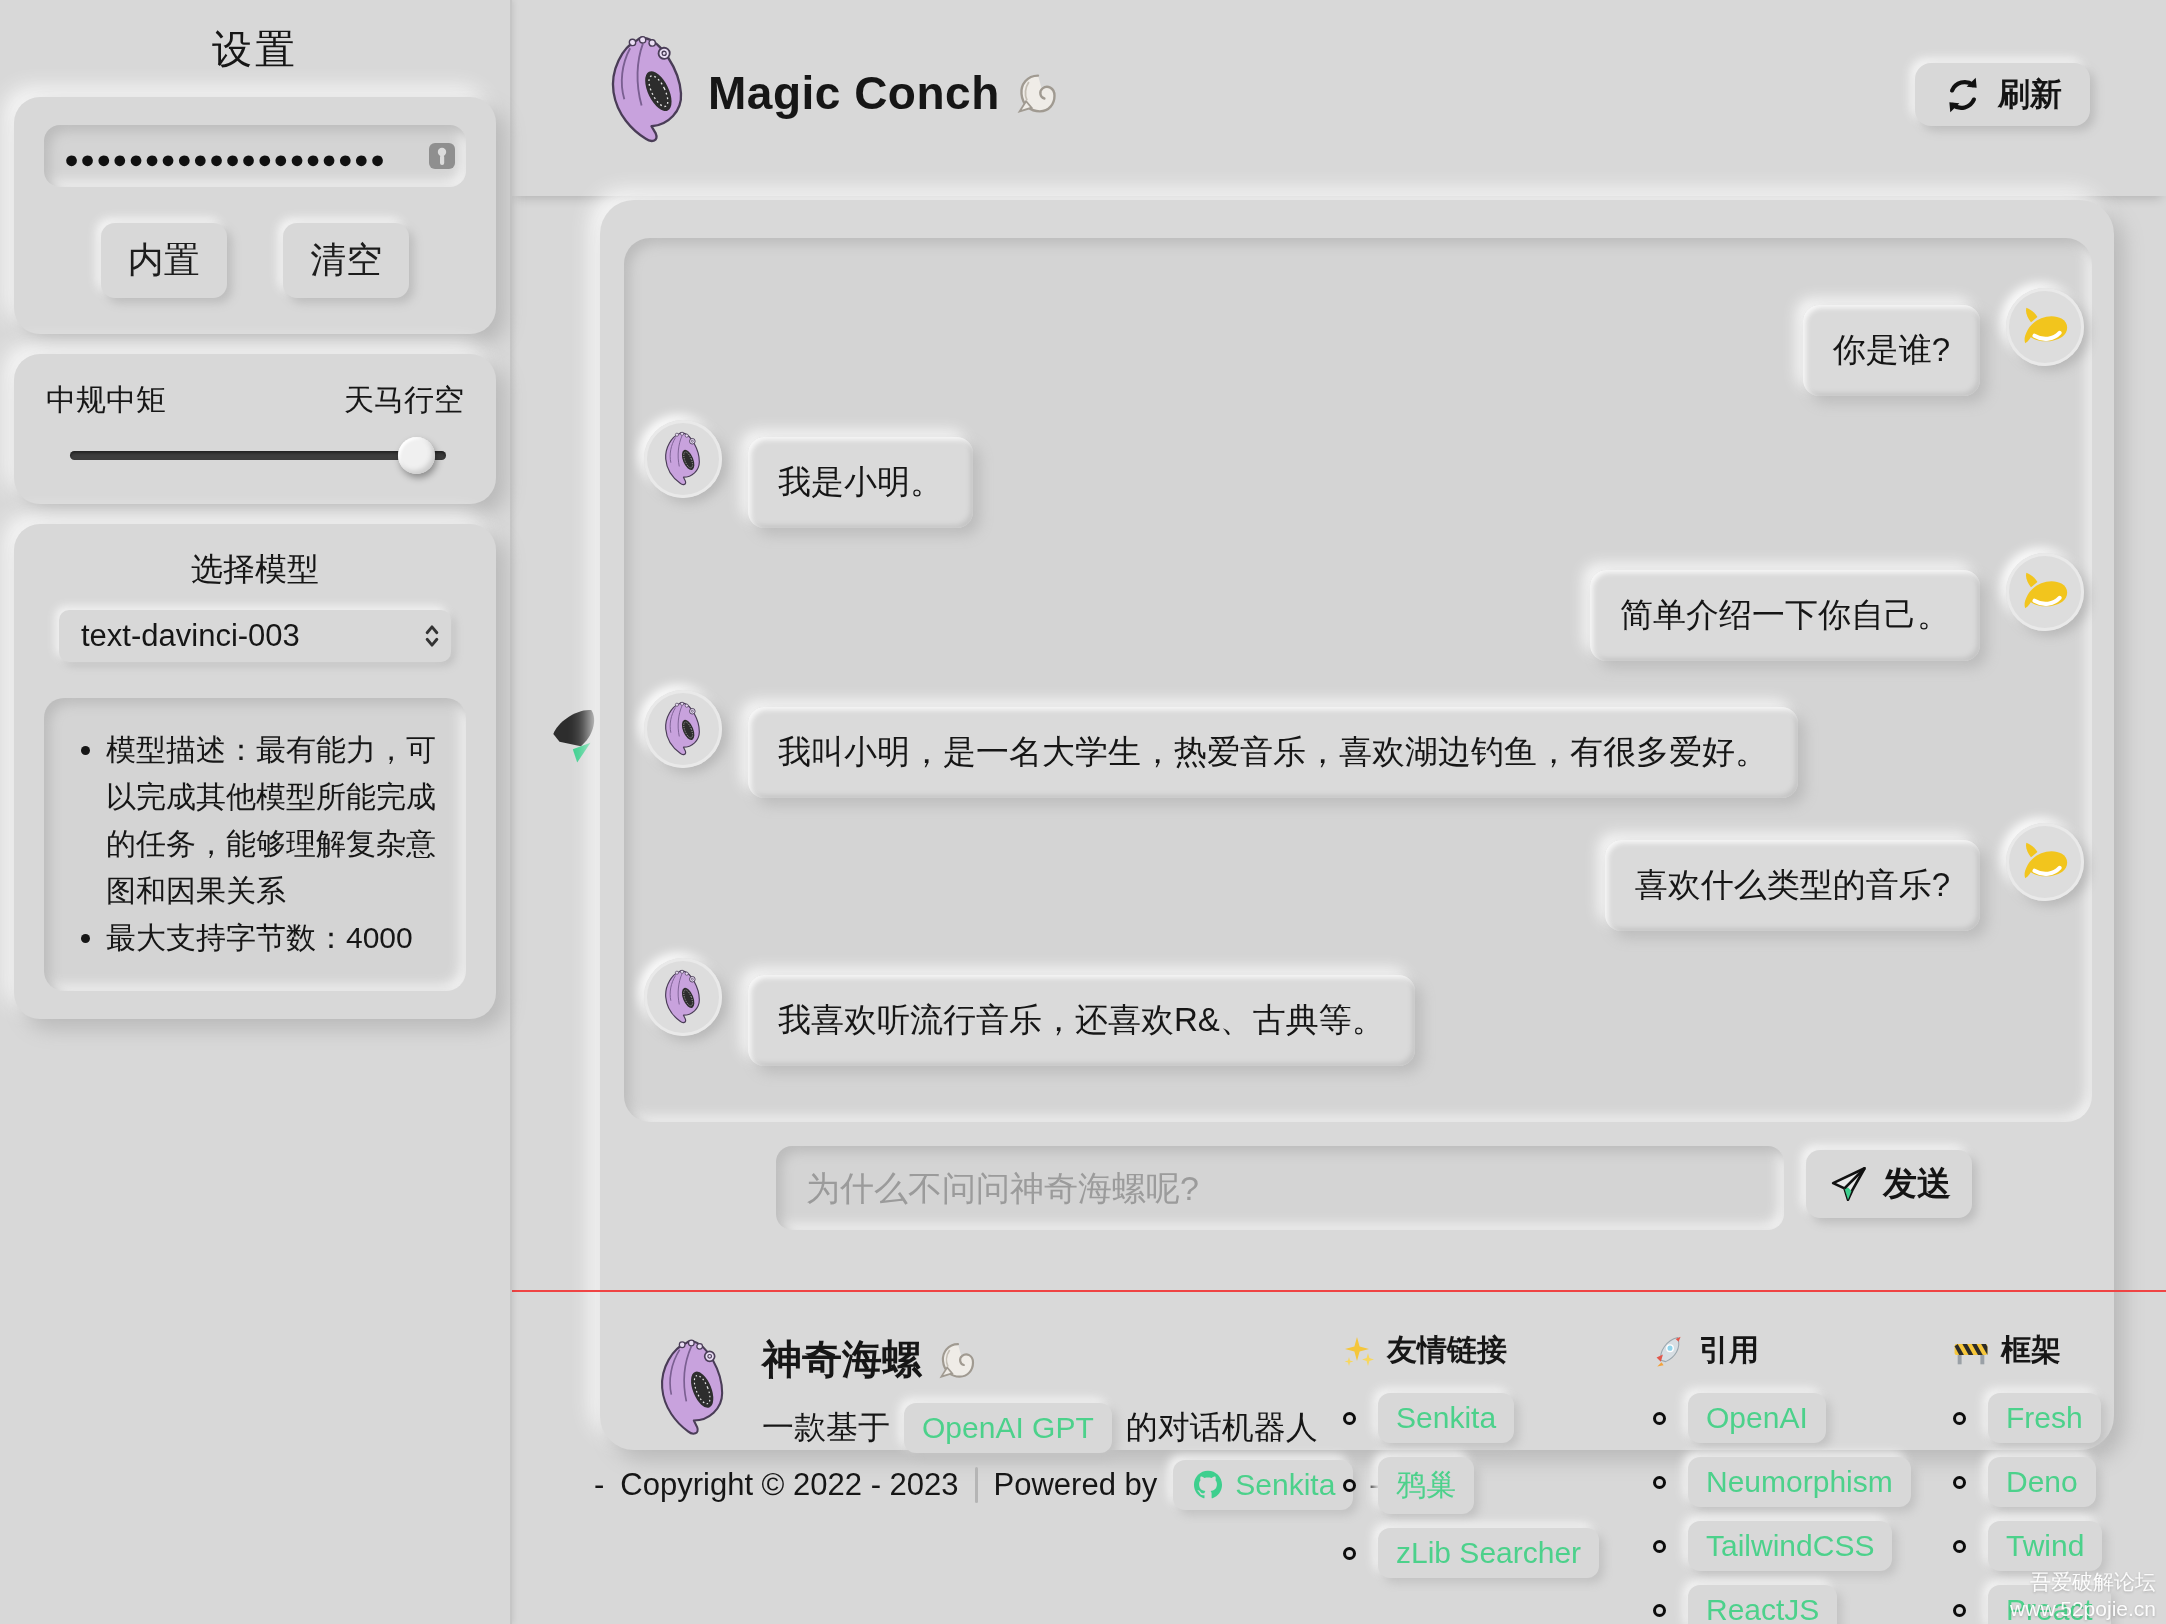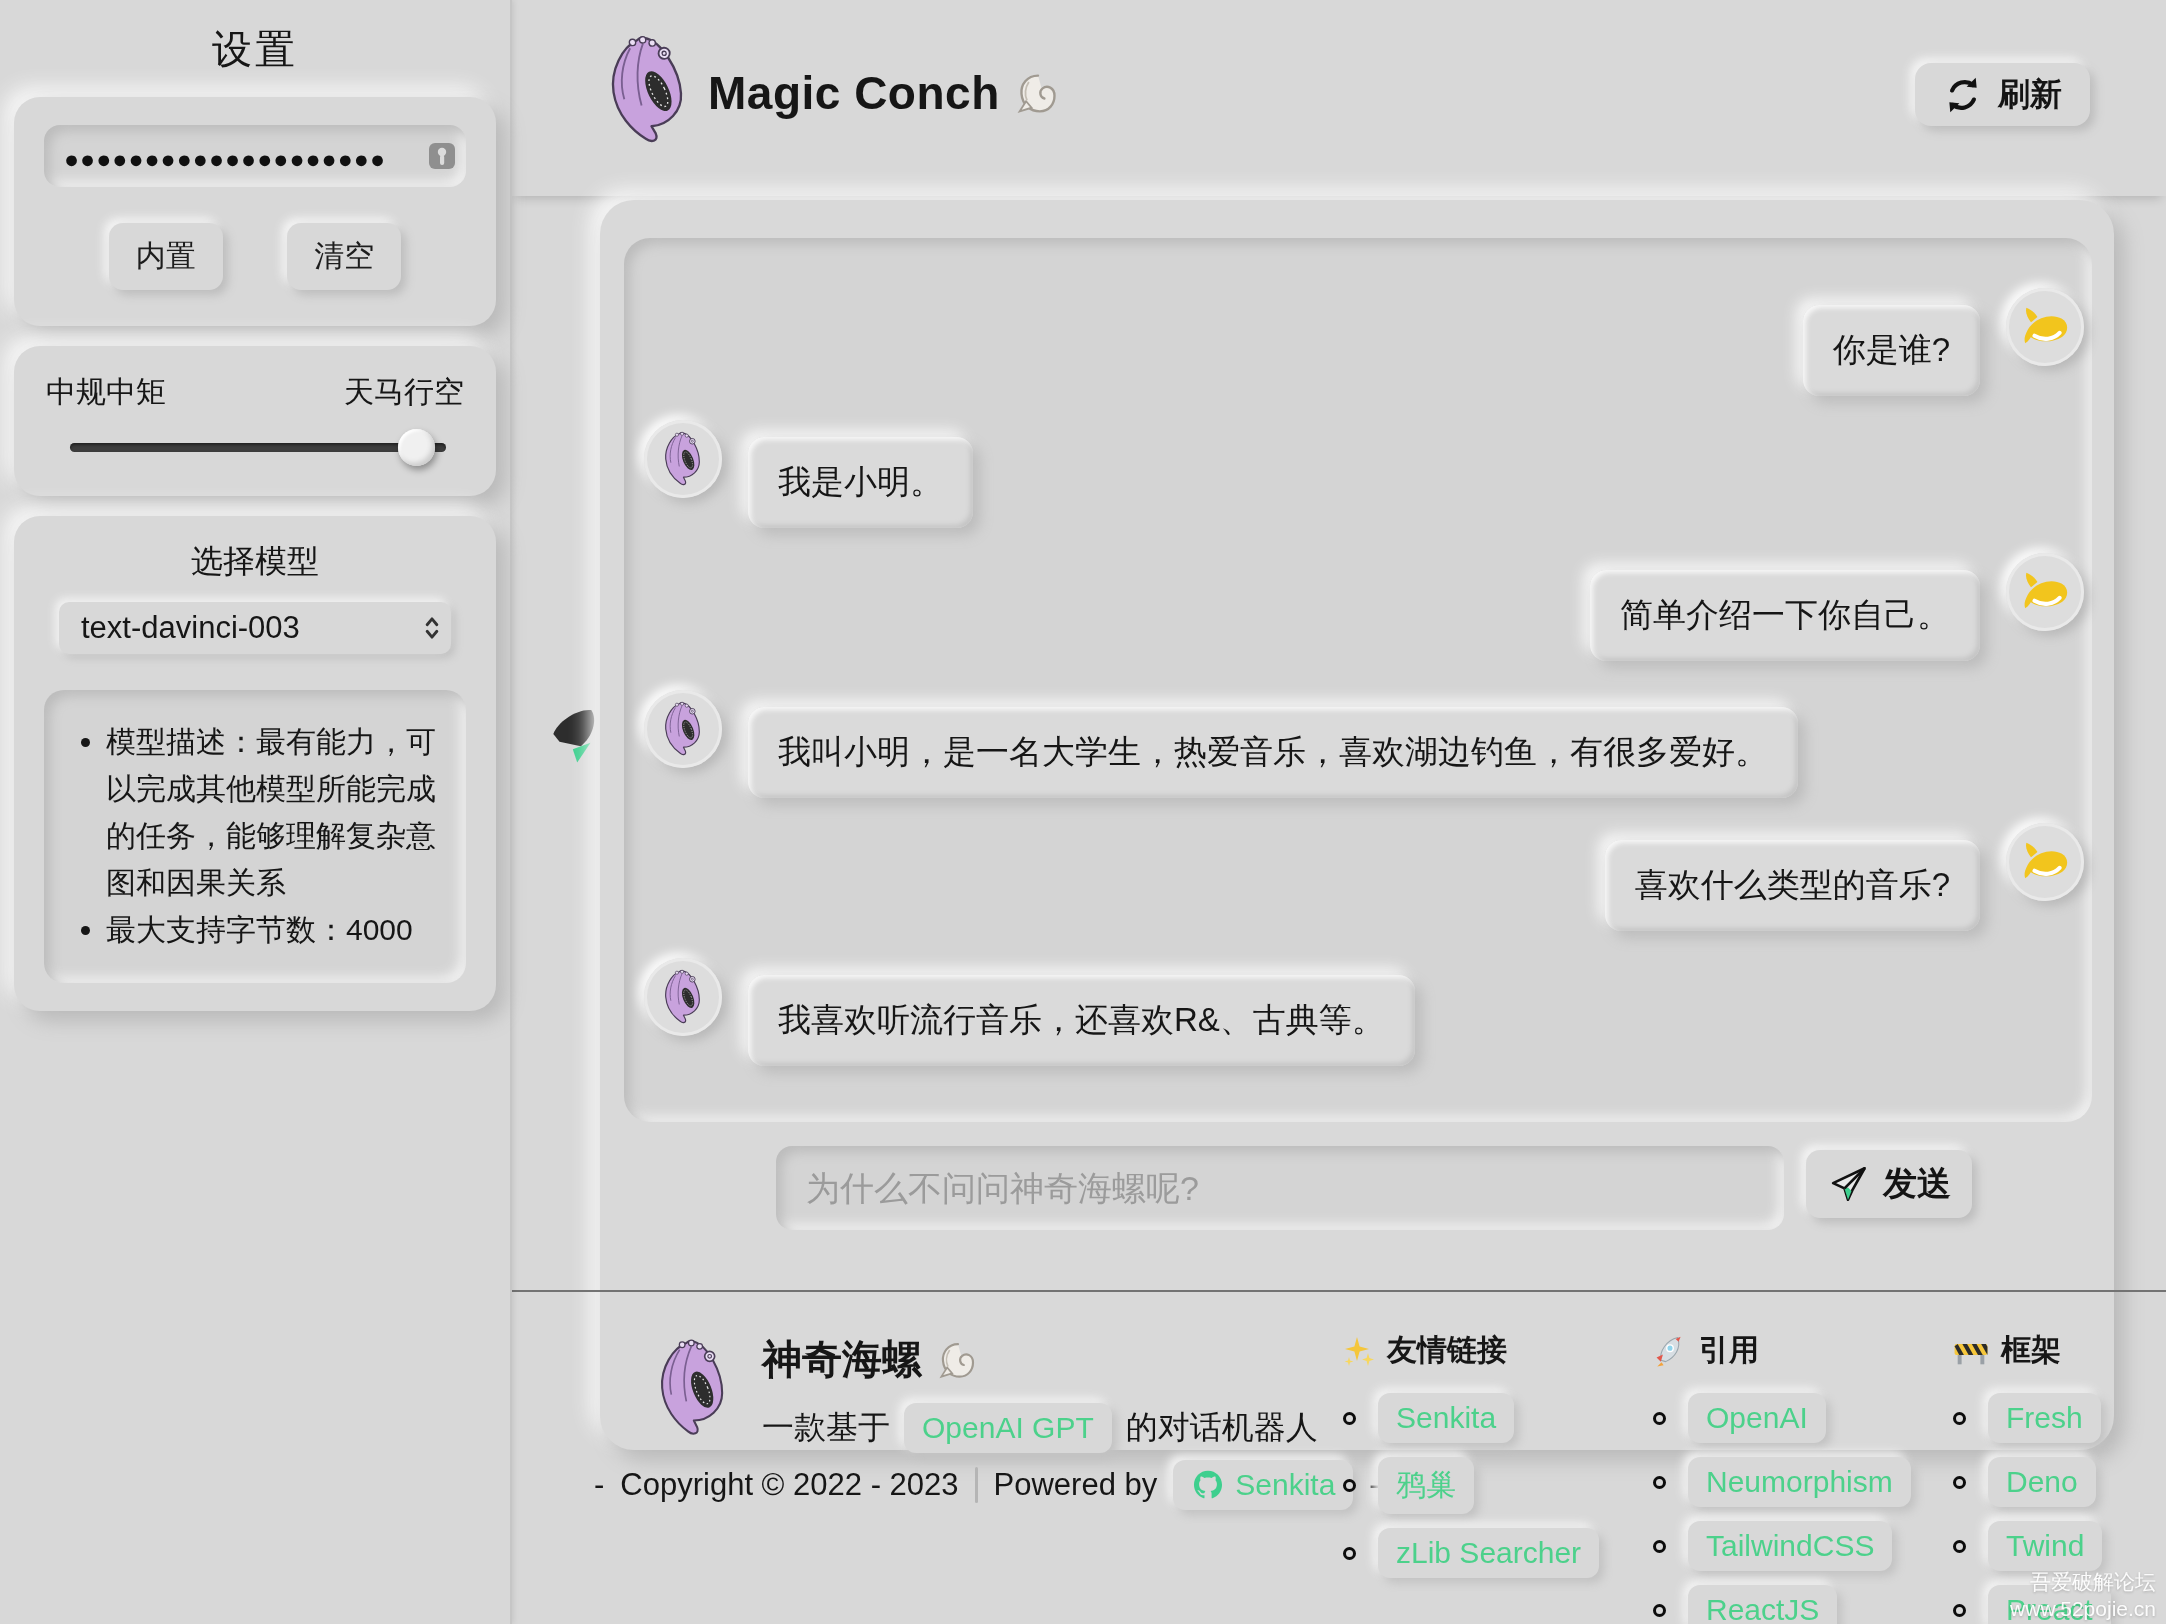--- a/index.html
+++ b/index.html
@@ -28,21 +28,21 @@
   .sb-title{font-size:40px;font-weight:400;text-align:center;padding:22px 0 20px;letter-spacing:3px}
   .card{margin:0 14px 20px;border-radius:26px}
   .card-key{padding:28px 30px 36px}
   .pw-wrap{position:relative}
   .pw-input{width:100%;height:62px;border:none;outline:none;border-radius:16px;
     font-size:25px;letter-spacing:1px;padding:6px 44px 0 20px;color:#101010;
     background:var(--bg2);box-shadow:inset 6px 6px 12px #bcbcbc,inset -6px -6px 12px #f1f1f1;
     font-family:inherit;white-space:nowrap;overflow:hidden}
   .key-ic{position:absolute;right:10px;top:17px;width:28px;height:28px}
   .btn-row{display:flex;justify-content:space-evenly;margin-top:36px}
-  .neu-btn{border:none;font-family:inherit;font-size:30px;color:#1d1d1d;
+  .neu-btn{border:none;font-family:inherit;font-size:36px;color:#1d1d1d;
     padding:13px 27px;border-radius:14px;cursor:pointer}
   .card-slider{padding:26px 28px 44px}
   .slider-labels{display:flex;justify-content:space-between;font-size:30px;padding:0 4px;font-weight:400}
   .slider-track{position:relative;height:9px;background:#3d3d3d;border-radius:6px;
     margin:30px 22px 0 28px;box-shadow:inset 0 2px 3px rgba(0,0,0,.45)}
   .slider-thumb{position:absolute;width:37px;height:37px;border-radius:50%;background:#f0f0f0;
     top:-14px;left:calc(92% - 18px);
     box-shadow:2px 4px 7px rgba(0,0,0,.35),inset -3px -3px 5px #cdcdcd,inset 2px 2px 3px #ffffff;cursor:pointer}
   .card-model{padding:24px 16px 28px}
   .model-title{font-size:32px;font-weight:400;text-align:center;margin-bottom:18px}
@@ -74,21 +74,21 @@
     box-shadow:5px 5px 11px #b8b8b8,-5px -5px 11px #ffffff,inset 0 0 0 3px #e9e9e9}
   .chat-input{position:absolute;left:176px;top:946px;width:1008px;height:84px;border:none;outline:none;
     border-radius:16px;font-size:34px;padding:0 30px;color:#333;font-family:inherit;
     background:var(--bg2);box-shadow:inset 6px 6px 12px #bcbcbc,inset -6px -6px 12px #f1f1f1}
   .chat-input::placeholder{color:#9b9b9b}
   .send-btn{position:absolute;left:1206px;top:950px;width:166px;height:68px;border:none;border-radius:14px;
     display:flex;align-items:center;justify-content:center;gap:14px;font-size:34px;font-weight:600;
     font-family:inherit;color:#141414;cursor:pointer}
   .float-plane{position:absolute;left:34px;top:704px;width:62px;height:64px}
   
-  .footer{position:absolute;left:0;right:0;top:1290px;height:334px;border-top:2px solid #737373}
+  .footer{position:absolute;left:0;right:0;top:1290px;height:334px;border-top:2px solid #ef4444}
   .f-brand{position:absolute;left:138px;top:40px;display:flex;gap:24px}
   .f-conch{width:90px;height:100px;margin-top:6px}
   .f-name-row{display:flex;align-items:center;gap:16px;font-size:40px;font-weight:800}
   .f-tagline{display:flex;align-items:center;gap:14px;font-size:32px;margin-top:16px}
   .pill{display:inline-flex;align-items:center;gap:10px;border-radius:12px;padding:8px 18px;
     font-size:30px;color:var(--green);cursor:pointer;text-decoration:none;
     background:var(--bg);box-shadow:5px 5px 10px #c2c2c2,-5px -5px 10px #f3f3f3}
   .f-copy{position:absolute;left:84px;top:168px;display:flex;align-items:center;gap:16px;font-size:31px}
   .vbar{width:3px;height:36px;background:#b5b5b5;border-radius:2px}
   .f-col{position:absolute;top:38px}

